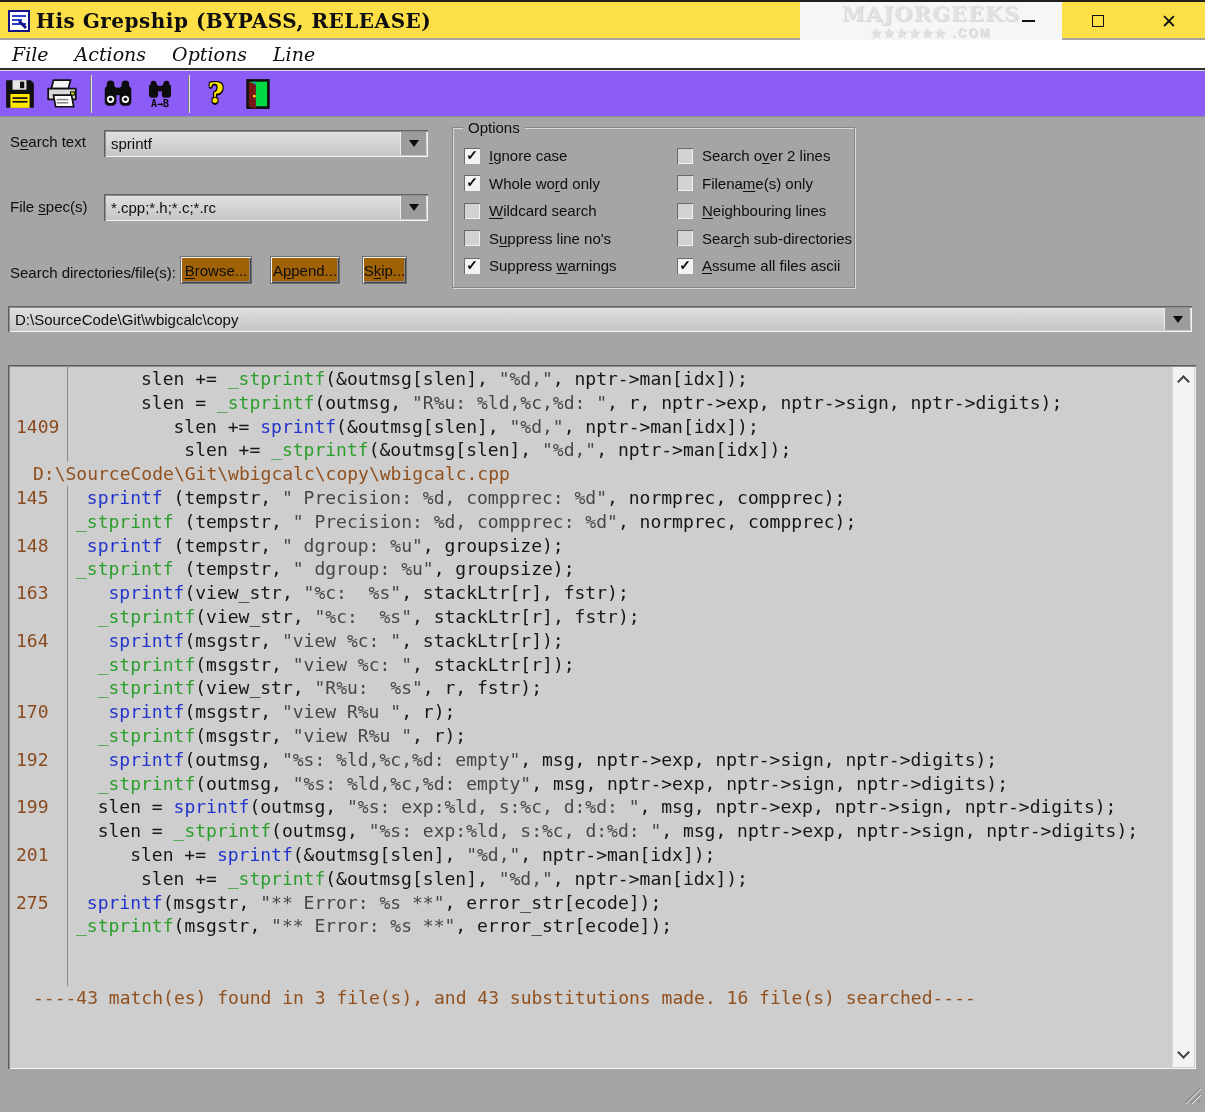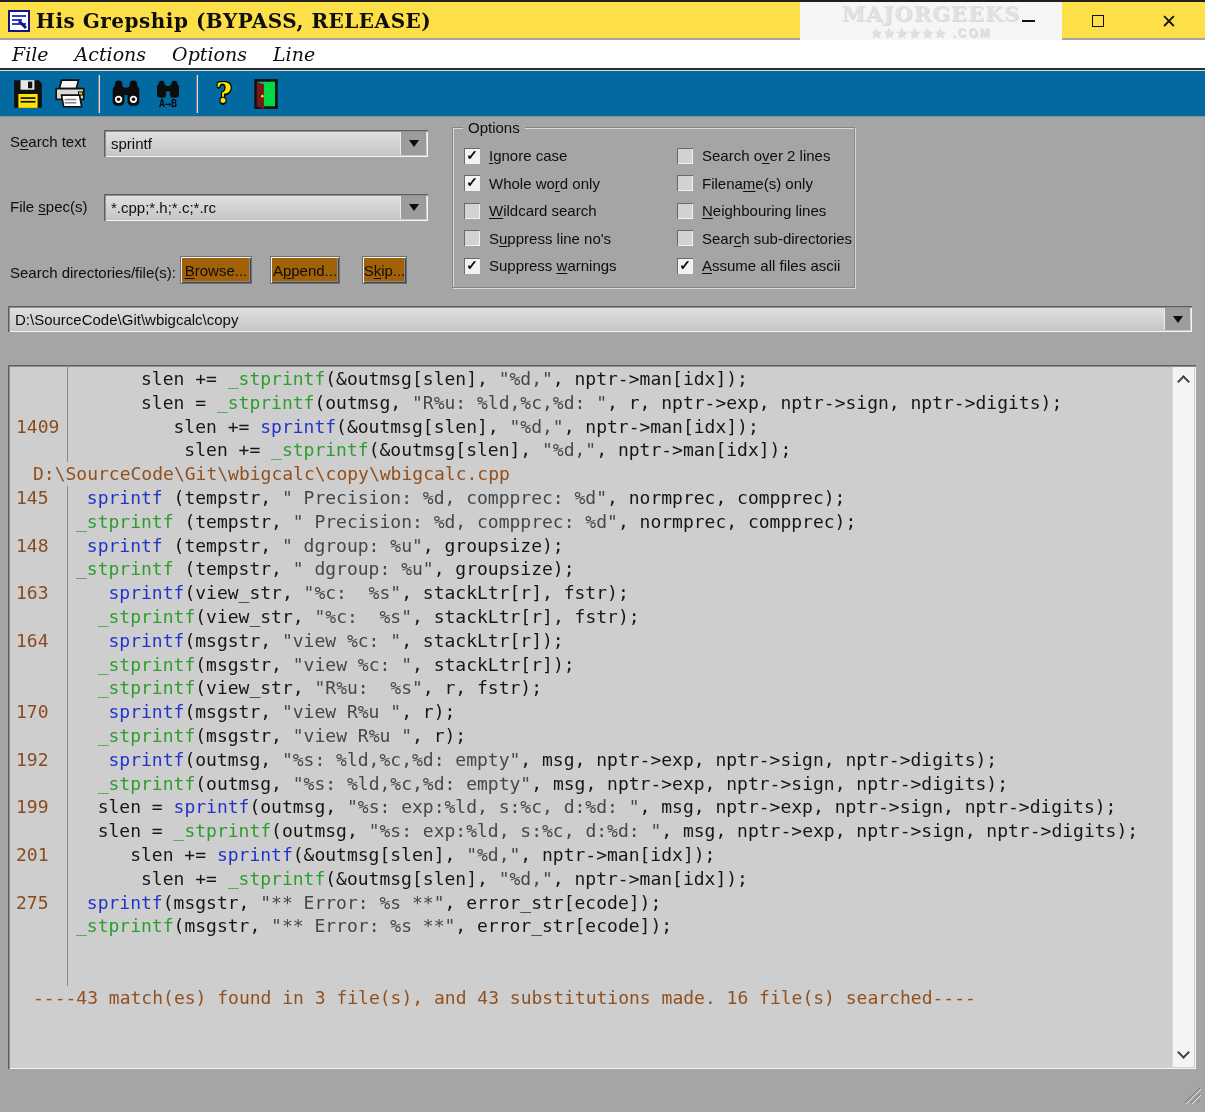--- a/index.html
+++ b/index.html
@@ -17,21 +17,21 @@
   .b-min { left:1005px; } .b-max { left:1075px; } .b-close { left:1146px; }
   .glyph-min { display:block; width:13px; height:0; border-bottom:2px solid #111; }
   .glyph-max { display:block; width:12px; height:12px; border:1.6px solid #111; }
   .glyph-close { font-size:19px; color:#111; line-height:1; }
 
   
   .menubar { position:absolute; left:0; top:40px; width:1205px; height:28px; background:#ffffff; display:flex; align-items:center; padding-left:12px; gap:26px; }
   .menu-item { font-family:"DejaVu Serif", serif; font-style:italic; font-size:19px; color:#0e0e0e; cursor:default; }
 
   
-  .toolbar { position:absolute; left:0; top:68px; width:1205px; height:49px; background:#0369a1; border-top:2px solid #2e2e2e; box-shadow:inset 0 1px 0 #d9d9d9, inset 0 -1px 0 #8f8f8f; display:flex; align-items:center; padding-left:8px; }
+  .toolbar { position:absolute; left:0; top:68px; width:1205px; height:49px; background:#8b5cf6; border-top:2px solid #2e2e2e; box-shadow:inset 0 1px 0 #d9d9d9, inset 0 -1px 0 #8f8f8f; display:flex; align-items:center; }
   .tbtn { width:40px; height:42px; display:flex; flex-direction:column; align-items:center; justify-content:center; margin-right:2px; position:relative; }
   .tsep { width:2px; height:38px; margin:0 6px; background:linear-gradient(90deg,#7d7d7d 50%,#dedede 50%); }
   .help-q { font-family:"DejaVu Serif", serif; font-weight:bold; font-size:27px; color:#ffe400; line-height:1;
             text-shadow:-1px -1px 0 #000, 1px -1px 0 #000, -1px 1px 0 #000, 1px 1px 0 #000, 0 2px 0 #000; }
   .ab-cap { font-family:"DejaVu Sans Mono", monospace; font-size:10px; font-weight:bold; color:#0a0a0a; line-height:9px; margin-top:-2px; }
 
   
   .lab { position:absolute; font-size:15px; color:#0e0e0e; }
   .combo { position:absolute; background:linear-gradient(180deg,#e2e2e2,#c4c4c4); box-shadow:inset 1px 1px 0 #5f5f5f, inset 2px 2px 0 #8f8f8f, inset -1px -1px 0 #f4f4f4; display:flex; align-items:center; }
   .combo .val { flex:1; padding-left:7px; font-size:15px; color:#0d0d0d; white-space:nowrap; overflow:hidden; }

